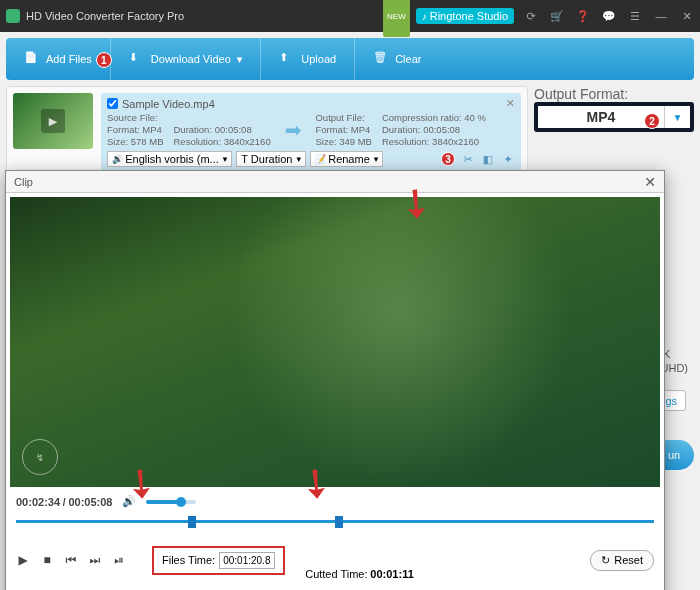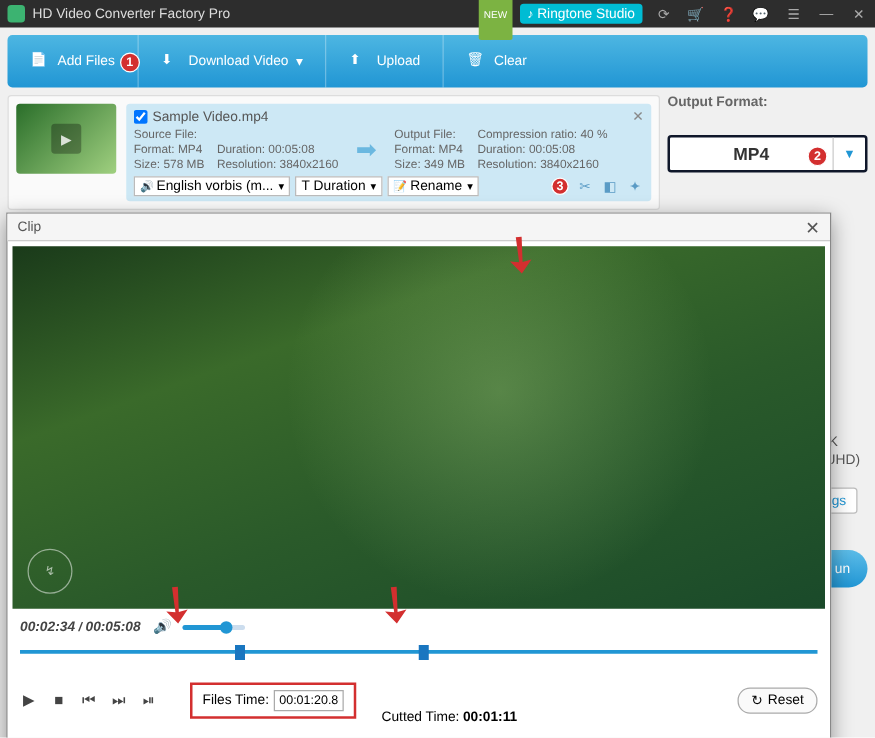--- a/index.html
+++ b/index.html
@@ -1,18 +1,18 @@
 <!DOCTYPE html>
 <html><head>
 <meta charset="utf-8">
 <style>
 * { margin:0; padding:0; box-sizing:border-box; font-family:"Segoe UI",Tahoma,sans-serif; font-size:11px; }
 body { width:700px; height:590px; background:#f0f0f0; overflow:hidden; position:relative; }
 
-.titlebar { background:#2d2d2d; height:22px; display:flex; align-items:center; padding:0 6px; color:#ddd; }
+.titlebar { background:#2d2d2d; height:32px; display:flex; align-items:center; padding:0 6px; color:#ddd; }
 .titlebar .logo { width:14px; height:14px; background:#3cb371; border-radius:3px; margin-right:6px; }
 .titlebar .title { flex:1; }
 .titlebar .new-badge { background:#7cb342; color:#fff; font-size:8px; padding:16px 4px; border-radius:2px; margin-right:6px; }
 .titlebar .ringtone { background:#00bcd4; color:#fff; padding:2px 6px; border-radius:3px; font-size:10px; margin-right:10px; display:inline-flex; align-items:center; gap:3px; }
 .titlebar .tb-icons { display:flex; gap:12px; align-items:center; color:#aaa; }
 .titlebar .tb-icons span { cursor:pointer; width:14px; text-align:center; }
 
 .toolbar { background:linear-gradient(#4db6e2,#2196d4); height:42px; display:flex; align-items:center; border-radius:4px; margin:6px; }
 .tool-btn { color:#fff; display:flex; align-items:center; gap:6px; padding:0 18px; height:100%; border-right:1px solid rgba(255,255,255,0.3); cursor:pointer; position:relative; }
 .tool-btn.last { border-right:none; }
@@ -31,35 +31,35 @@
 .file-col { display:flex; flex-direction:column; gap:1px;justify-content:center; }
 .file-col span { white-space:nowrap; font-size:9.5px; }
 .arrow-icon { align-self:center; color:#6bb8e0; font-size:20px; margin:0 4px; }
 .file-options { display:flex; gap:4px; margin-top:4px; align-items:center; }
 .file-dd { background:#fff; border:1px solid #bbb; padding:1px 4px; font-size:9px; display:flex; align-items:center; gap:2px; cursor:pointer; }
 .file-dd::after { content:'▾'; margin-left:2px; }
 .edit-icons { margin-left:auto; display:flex; gap:6px; color:#5a9bc5; }
 .edit-icons span { cursor:pointer; position:relative; display:inline-flex; align-items:center; justify-content:center; width:14px; height:14px; }
 
 .output-panel { width:160px; }
-.output-title { color:#666; font-size:11px; margin-bottom:20px;font-weight:bold; }
-.format-box { background:#fff; border:2px solid #0f172a; border-radius:3px; height:30px; display:flex; align-items:center; position:relative; }
+.output-title { color:#666; font-size:14px; margin-bottom:0; }
+.format-box { background:#fff; border:4px solid #0f172a; border-radius:3px; height:30px; display:flex; align-items:center; position:relative; }
 .format-label { flex:1; text-align:center; font-weight:bold; font-size:14px; color:#333; }
 .format-arrow { width:26px; height:100%; border-left:1px solid #ccc; display:flex; align-items:center; justify-content:center; color:#2196d4; font-size:10px; cursor:pointer; }
 
 
 .clip-dialog { position:absolute; left:5px; top:170px; width:660px; background:#fff; border:1px solid #888; box-shadow:0 4px 16px rgba(0,0,0,0.4); }
 .clip-title { height:22px; background:#f5f5f5; border-bottom:1px solid #ccc; display:flex; align-items:center; padding:0 8px; }
 .clip-title .ct-text { flex:1; color:#555; }
 .clip-title .ct-close { cursor:pointer; color:#555; font-size:14px; }
 .video-area { height:290px; background:linear-gradient(160deg,#1a3a1a 0%,#3a6a2a 30%,#2a5a2a 60%,#1a4a2a 100%); position:relative; margin:4px; }
 .video-area::after { content:''; position:absolute; inset:0; background:radial-gradient(circle at 60% 40%, rgba(180,220,140,0.3), transparent 40%); }
 .watermark { position:absolute; left:12px; bottom:12px; width:36px; height:36px; border:1.5px solid rgba(255,255,255,0.5); border-radius:50%; display:flex; align-items:center; justify-content:center; color:rgba(255,255,255,0.6); font-size:10px; }
 
-.playbar { padding:4px 10px; display:flex; align-items:center; gap:10px; color:#444;font-style:italic; }
+.playbar { padding:4px 10px; display:flex; align-items:center; gap:10px; color:#444; }
 .timecode { font-size:10px; font-weight:bold; }
 .vol-icon { color:#2196d4; }
 .vol-slider { width:50px; height:4px; background:#cde; position:relative; border-radius:2px; }
 .vol-slider .vol-fill { position:absolute; left:0; top:0; bottom:0; width:70%; background:#2196d4; border-radius:2px; }
 .vol-slider .vol-knob { position:absolute; left:70%; top:-3px; width:10px; height:10px; background:#2196d4; border-radius:50%; transform:translateX(-50%); }
 
 .trim-track { margin:2px 10px 6px; height:14px; position:relative; }
 .trim-line { position:absolute; left:0; right:0; top:6px; height:3px; background:#2196d4; }
 .trim-handle { position:absolute; top:2px; width:8px; height:12px; background:#1976c0; cursor:ew-resize; }
 .trim-handle.start { left:27%; }

